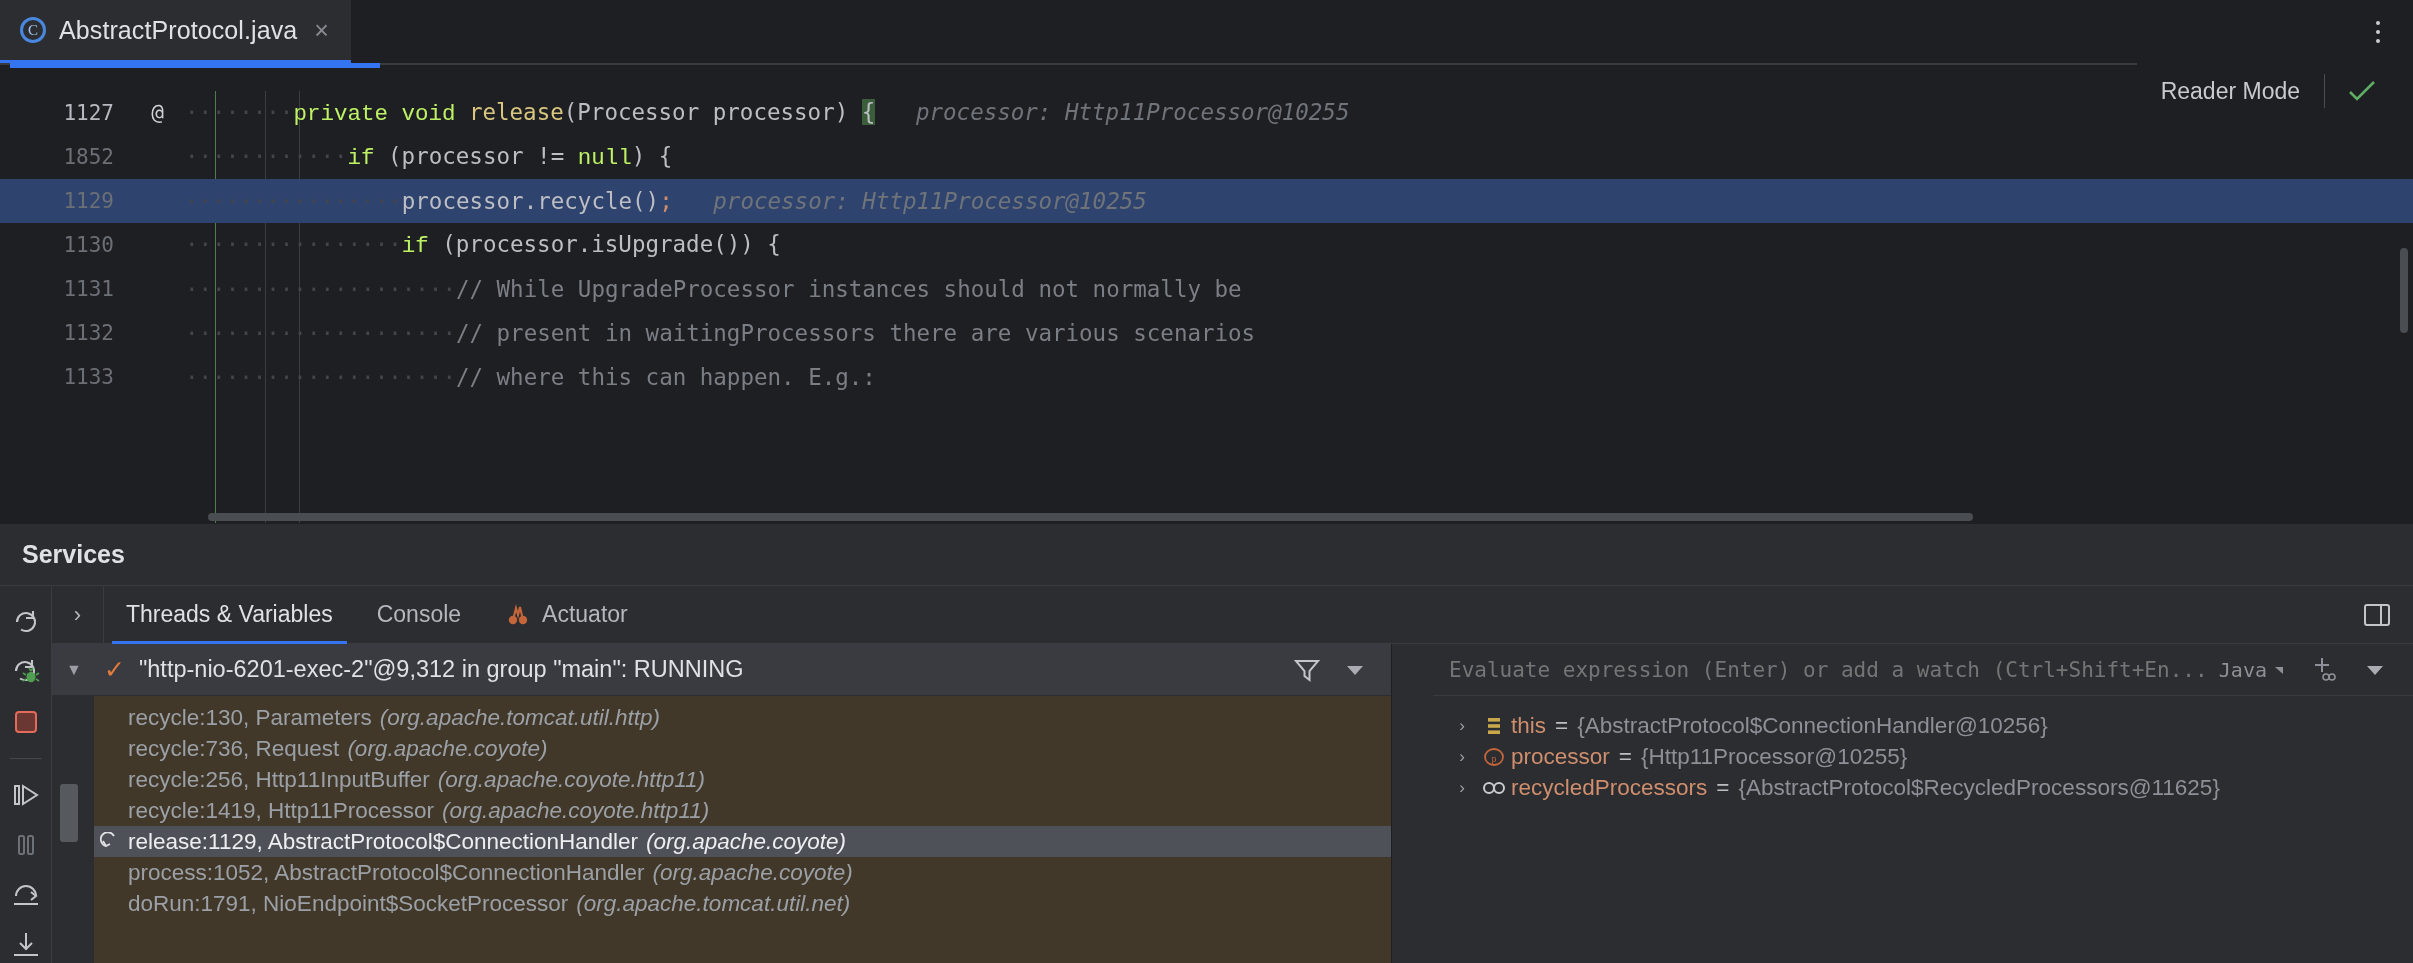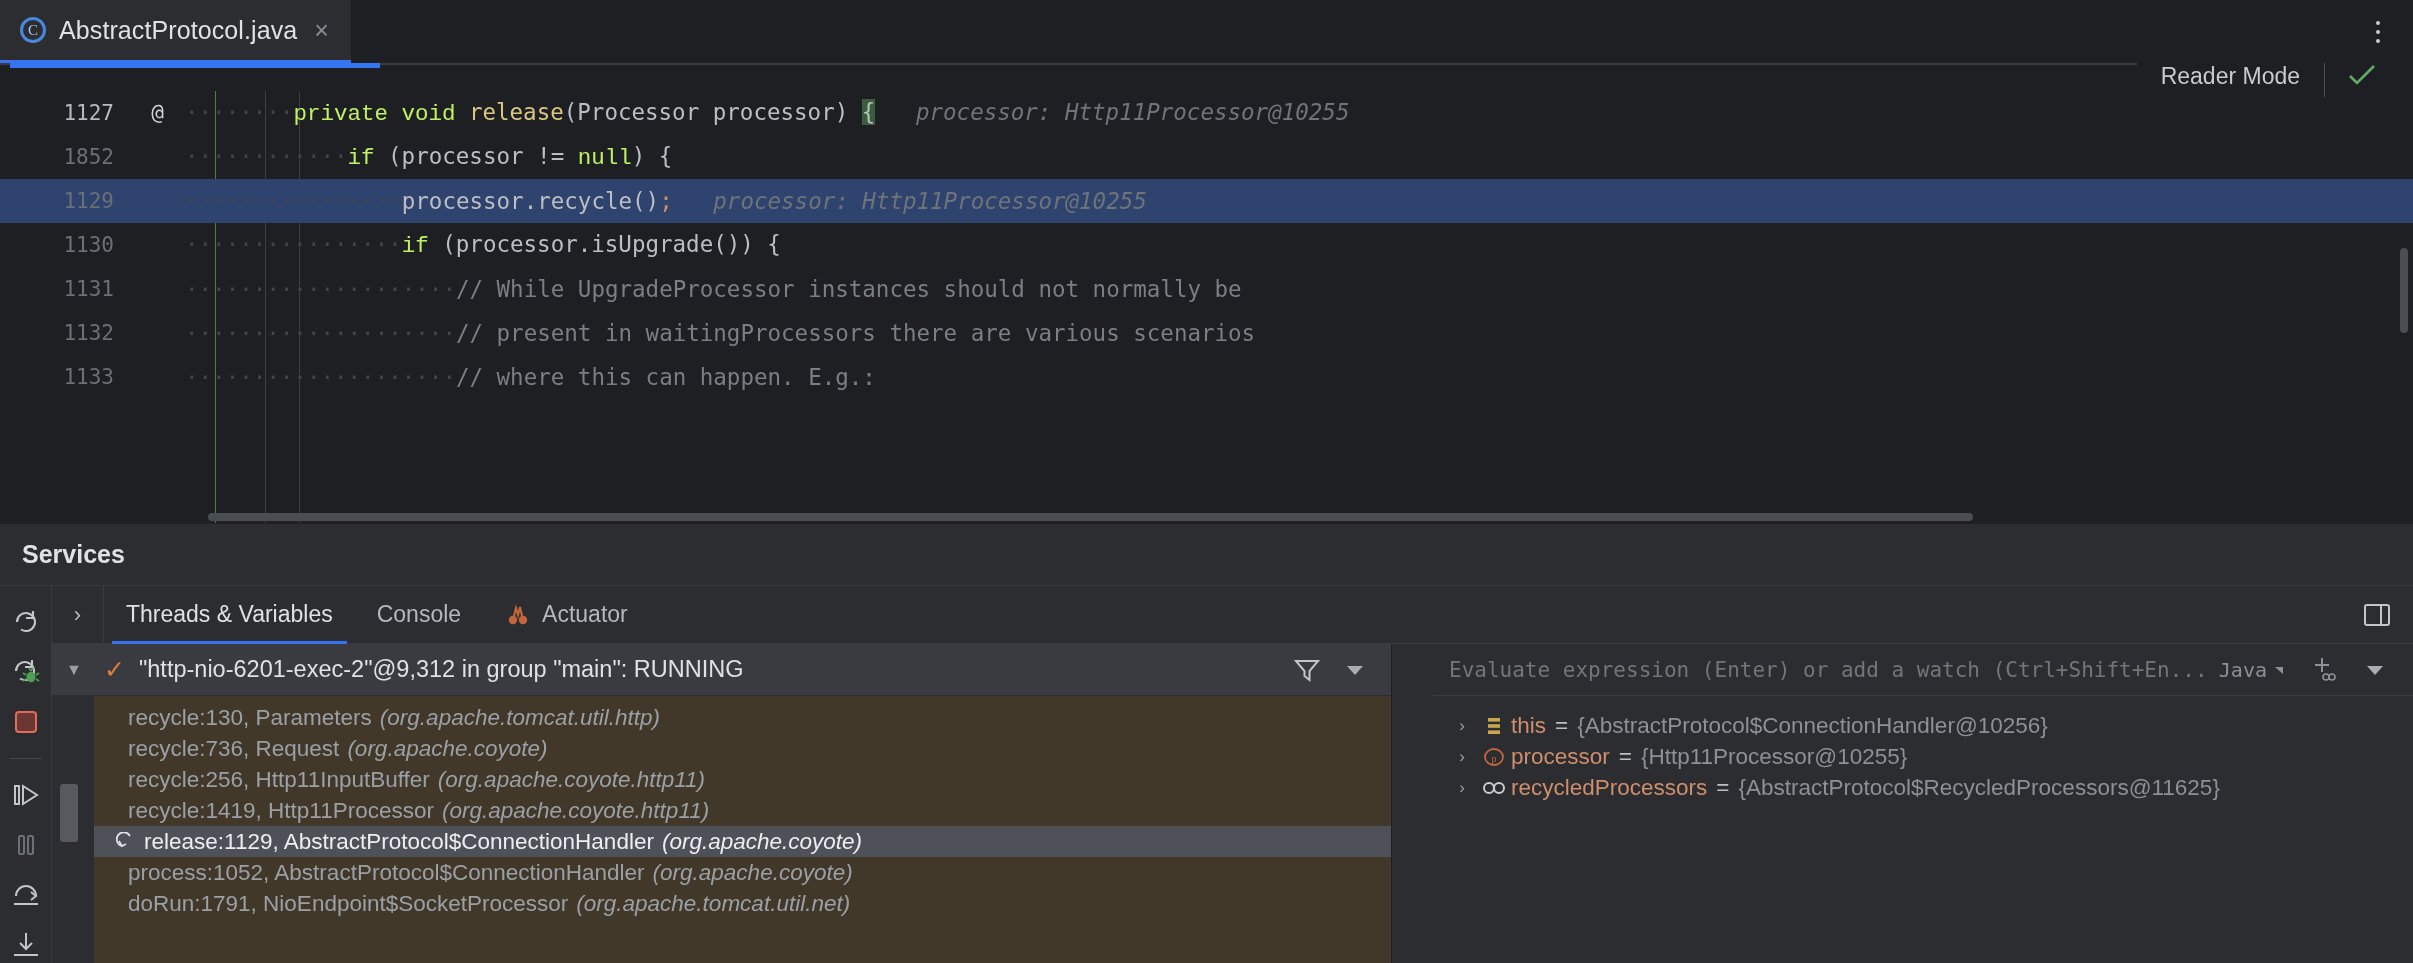--- a/index.html
+++ b/index.html
@@ -137,20 +137,21 @@
     width: 1px;
     background: #3b3e43;
     top: 0; bottom: 0;
   }
   .indent-guide.green { background: #4e7d4e; }
   .reader-mode-bar {
     position: absolute;
     top: 0; right: 0;
     height: 56px;
     display: flex;
+    align-items: center;
     gap: 0;
     background: #1e1f22;
     padding-right: 20px;
     z-index: 5;
   }
   .reader-mode-label {
     font-size: 23px;
     color: #c8cace;
     padding: 0 24px;
   }
@@ -331,21 +332,21 @@
     align-items: center;
     padding-left: 34px;
     font-size: 22.5px;
     color: #9ba0a6;
     white-space: nowrap;
     cursor: pointer;
   }
   .frame-row.selected {
     background: #4e5157;
     color: #eceef1;
-    padding-left: 16px;
+    padding-left: 0;
   }
   .frame-row.selected .sel-icon {
     width: 34px;
     display: inline-flex;
     align-items: center;
     justify-content: center;
     color: #dfe1e5;
     font-size: 21px;
   }
   .frame-pkg { font-style: italic; margin-left: 8px; }

